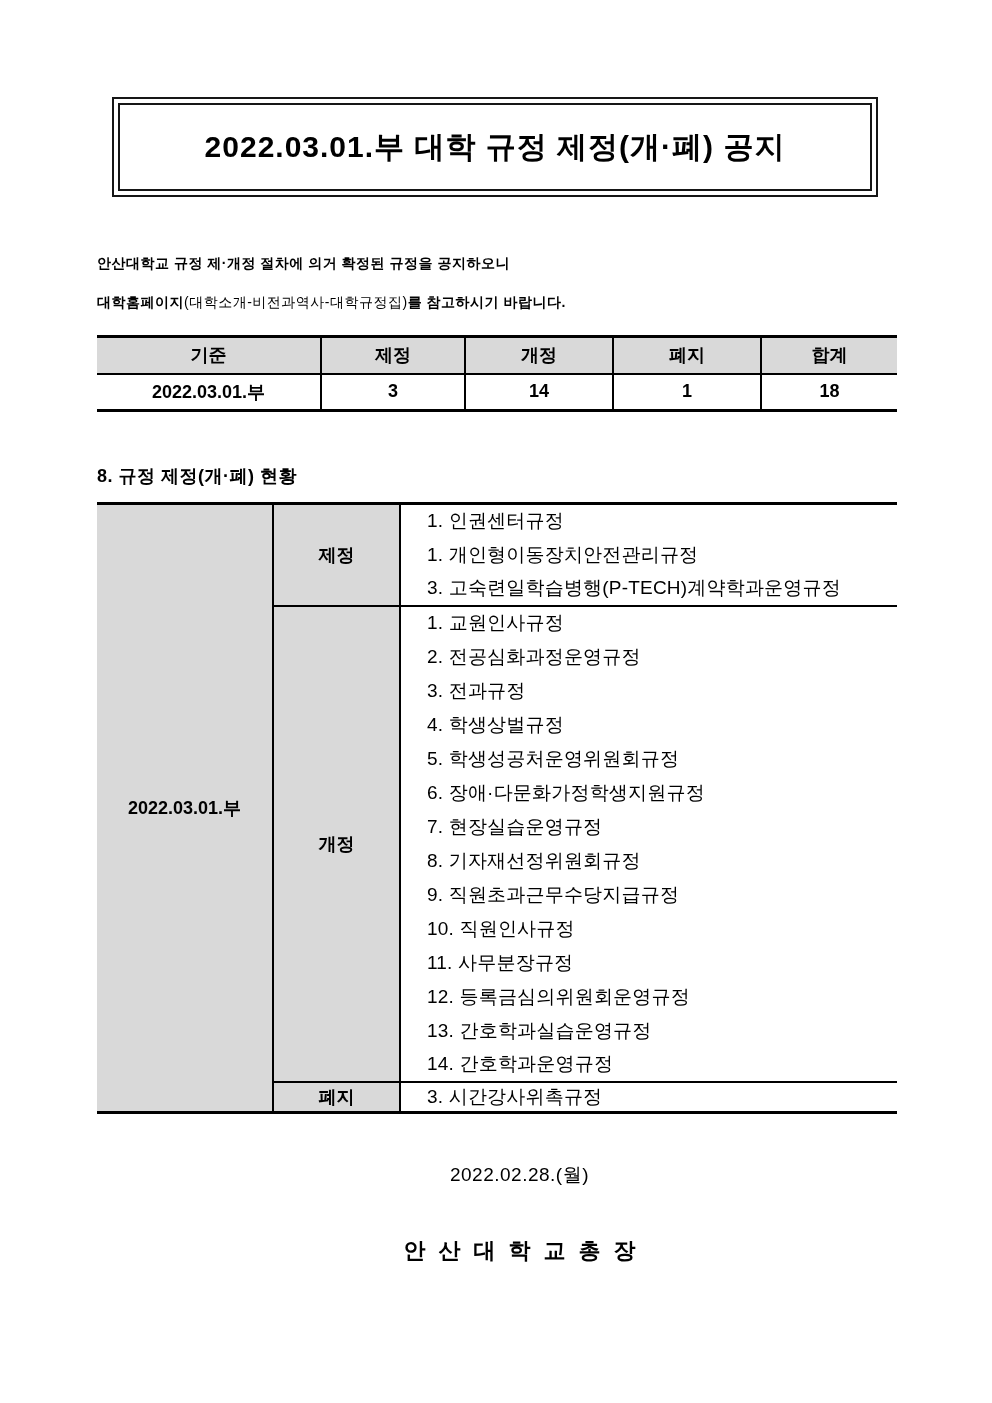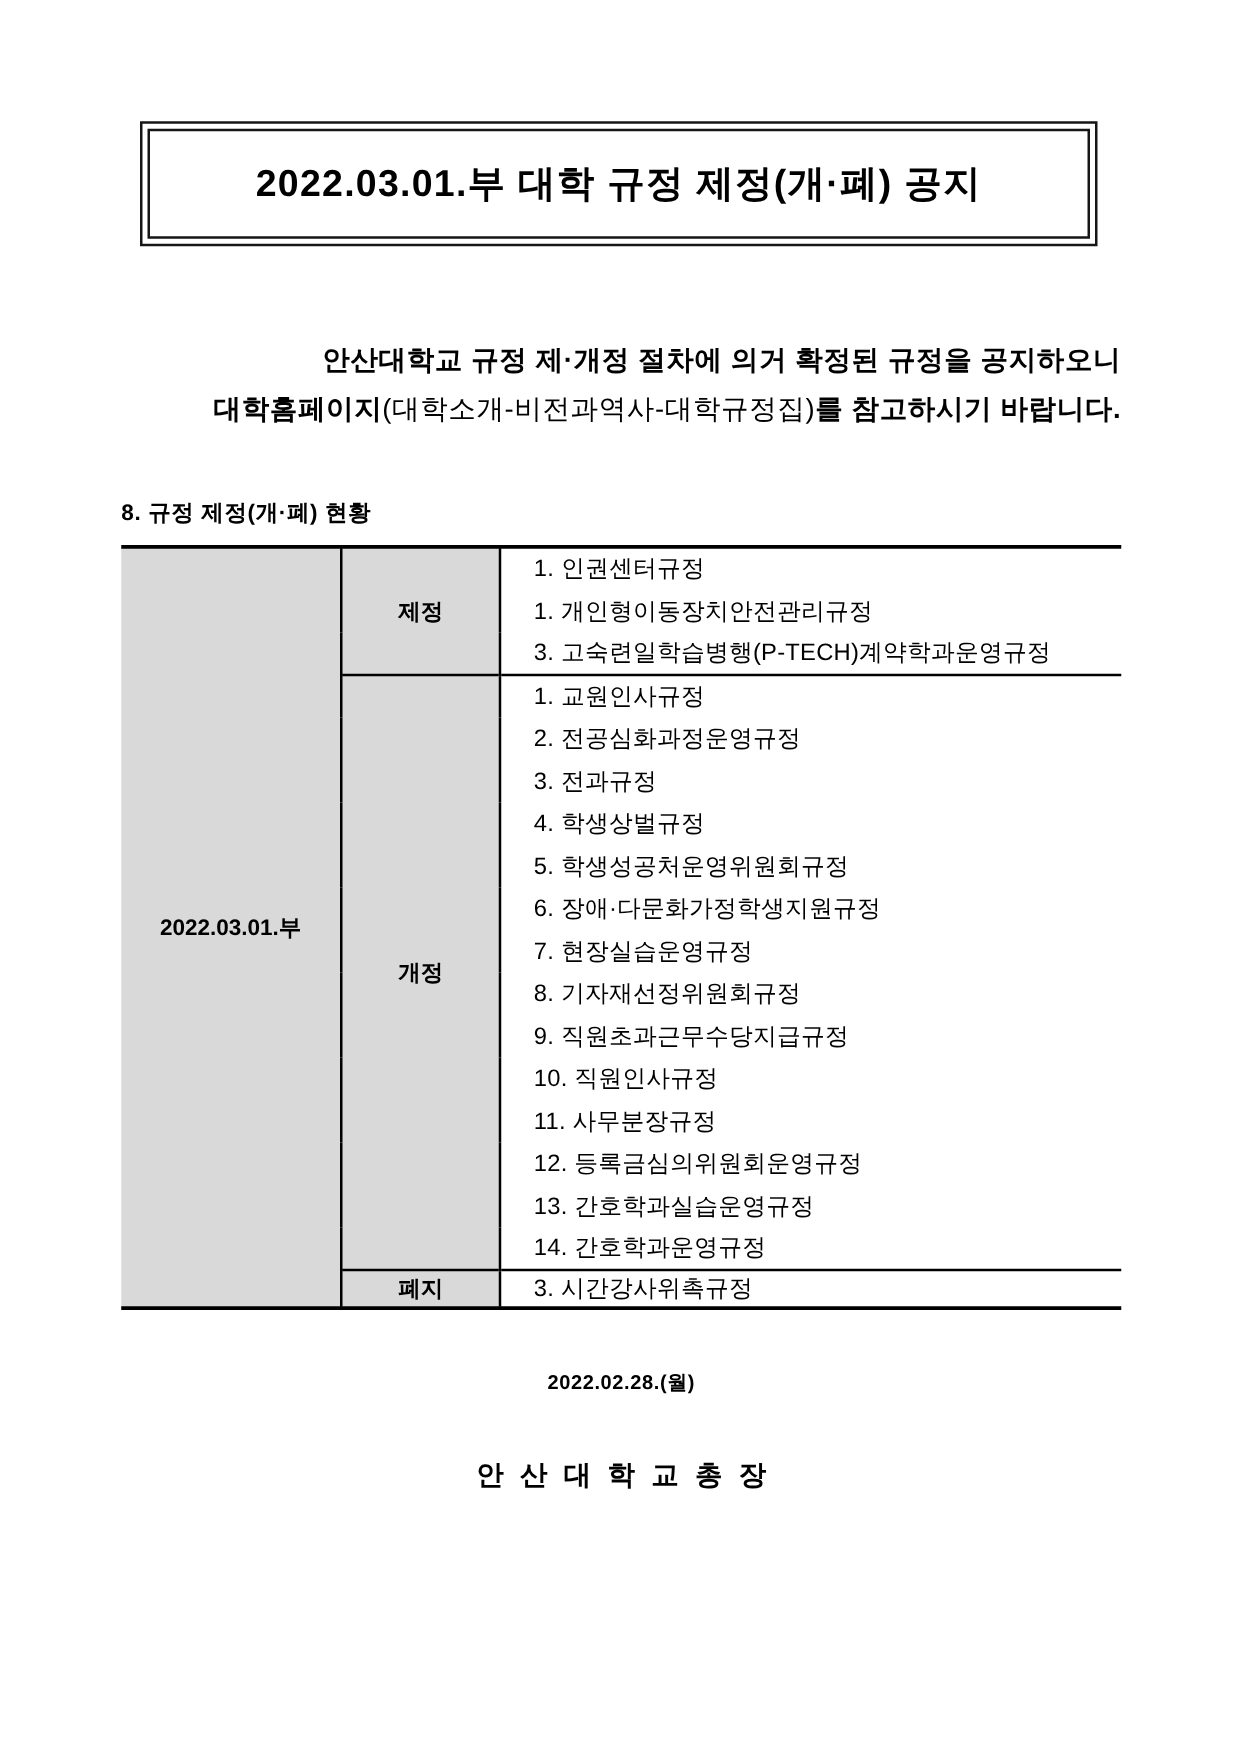--- a/index.html
+++ b/index.html
@@ -5,21 +5,21 @@
   * { margin: 0; padding: 0; box-sizing: border-box; }
   html, body { background: #ffffff; }
   body {
     width: 992px; height: 1403px;
     font-family: "Liberation Sans", "DejaVu Sans", sans-serif;
     color: #000000;
     position: relative;
   }
   .page {
     width: 992px; height: 1403px;
-    padding: 97px 95px 0 97px;
+    padding: 97px 50px 0 97px;
     background: #ffffff;
   }
 
   
   .title-box {
     width: 766px;
     border: 2px solid #161616;
     padding: 4px;
     margin-left: 15px;
   }
@@ -28,23 +28,23 @@
     height: 88px;
     display: flex; align-items: center; justify-content: center;
   }
   .title-text {
     font-size: 30px; font-weight: bold; letter-spacing: 1px;
     white-space: nowrap;
   }
 
   
   .intro {
-    margin-top: 71px;
-    text-align: right;
-    font-size: 22px; font-weight: bold;
+    margin-top: 47px;
+    text-align: left;
+    font-size: 14px; font-weight: bold;
     line-height: 39px;
     letter-spacing: 0.5px;
   }
   .intro .light { font-weight: normal; }
 
   
   .sec-heading {
     font-size: 18px; font-weight: bold;
     letter-spacing: 0.5px;
   }
@@ -97,23 +97,22 @@
     font-size: 19px; font-weight: normal;
     height: 34px;
     letter-spacing: 0.2px;
   }
   .block-start { border-top: 2px solid #000; }
 
   
   .doc-date {
     margin-top: 48px;
     text-align: center;
-    font-size: 16px;
+    font-size: 19px;
     letter-spacing: 0.5px;
-    font-weight: bold;
   }
   .signature {
     margin-top: 48px;
     text-align: center;
     font-size: 22px; font-weight: bold;
     letter-spacing: 13px;
     text-indent: 13px;
   }
 </style>
 </head>
@@ -126,20 +125,40 @@
       <div class="title-text">2022.03.01.부 대학 규정 제정(개·폐) 공지</div>
     </div>
   </div>
 
   <div class="intro">
     <div>안산대학교 규정 제·개정 절차에 의거 확정된 규정을 공지하오니</div>
     <div><span>대학홈페이지</span><span class="light">(대학소개-비전과역사-대학규정집)</span><span>를 참고하시기 바랍니다.</span></div>
   </div>
 
 
+  <table class="summary-table">
+    <thead>
+      <tr>
+        <th class="col-w1">기준</th>
+        <th class="col-w2">제정</th>
+        <th class="col-w3">개정</th>
+        <th class="col-w4">폐지</th>
+        <th class="col-w5">합계</th>
+      </tr>
+    </thead>
+    <tbody>
+      <tr>
+        <td>2022.03.01.부</td>
+        <td>3</td>
+        <td>14</td>
+        <td>1</td>
+        <td>18</td>
+      </tr>
+    </tbody>
+  </table>
 
   <div class="sec-heading sec2-heading">8. 규정 제정(개·폐) 현황</div>
 
   <table class="detail-table">
     <tbody>
       <tr>
         <td class="dt-c1" rowspan="18">2022.03.01.부</td>
         <td class="dt-c2" rowspan="3">제정</td>
         <td class="dt-c3">1. 인권센터규정</td>
       </tr>

